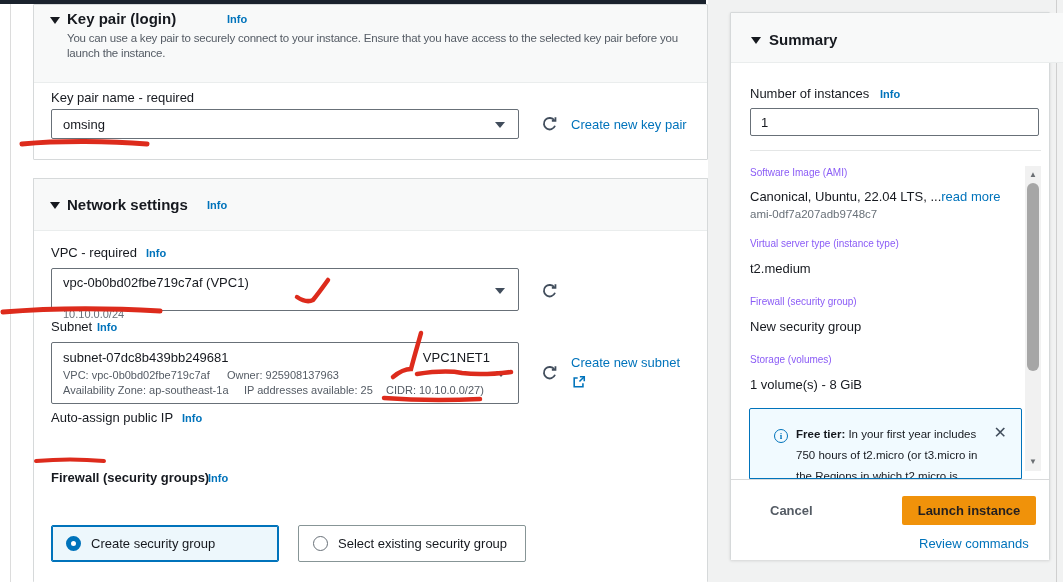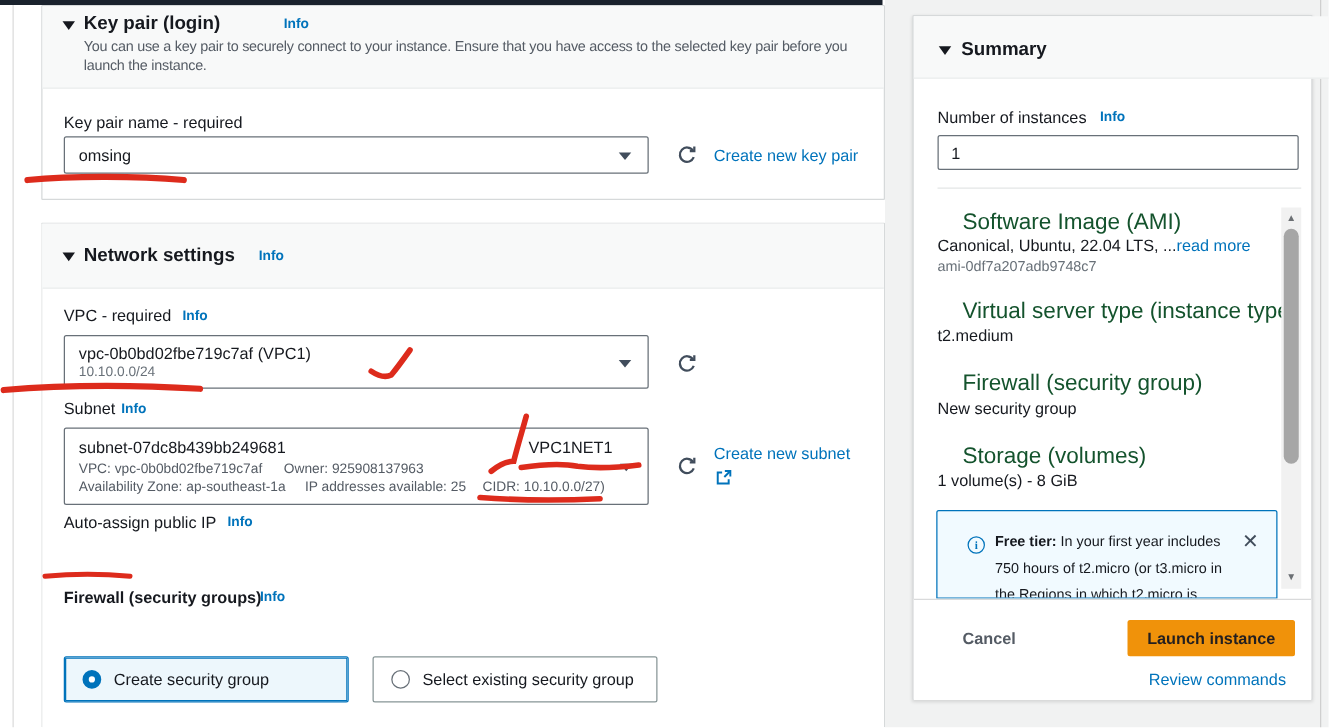--- a/index.html
+++ b/index.html
@@ -9,47 +9,47 @@
   .card { background:#fff; border:1px solid #d6d9da; border-radius:1px; }
   .hdr-strip { background:#f8f9f9; border-bottom:1px solid #eaeded; }
   .sec-title { font-size:15px; font-weight:bold; color:#16191f; }
   .caret { width:0; height:0; border-left:5px solid transparent; border-right:5px solid transparent; border-top:7px solid #16191f; display:inline-block; }
   .info { color:#0073bb; font-size:11px; font-weight:bold; cursor:pointer; }
   .desc { font-size:11.5px; color:#545b64; letter-spacing:-0.2px; line-height:15px; }
   .fld-label { font-size:13px; color:#16191f; }
   .req { }
   .select { background:#fff; border:1px solid #687078; border-radius:2px; cursor:pointer; }
   .select .val { font-size:13px; color:#16191f; }
-  .select .sub { font-size:11px; color:#687078; }
+  .select .sub { font-size:11px; color:#687078;margin-top:16px; }
   .dd-arrow { width:0; height:0; border-left:5px solid transparent; border-right:5px solid transparent; border-top:6px solid #414d5c; display:inline-block; }
   .link { color:#0073bb; font-size:13px; cursor:pointer; text-decoration:none; }
   .meta { font-size:11px; color:#545b64; }
   .radio-card { border-radius:2px; display:flex; align-items:center; cursor:pointer; }
   .radio-sel { border:1px solid #0073bb; box-shadow:inset 0 0 0 1px #0073bb; background:#edf7fc; }
   .radio-unsel { border:1px solid #879596; background:#fff; }
   .radio-dot-on { width:15px; height:15px; border-radius:50%; border:5px solid #0073bb; background:#fff; }
   .radio-dot-off { width:15px; height:15px; border-radius:50%; border:1px solid #687078; background:#fff; }
-  .sum-label { font-size:18px; color:#14532d; cursor:pointer;margin-left:20px; }
+  .sum-label { font-size:10px; color:#8b5cf6; cursor:pointer; }
   .sum-val { font-size:13px; color:#16191f; }
   .sum-sub { font-size:11.5px; color:#687078; }
   .btn-launch { background:#f0920a; border:none; border-radius:2px; font-weight:bold; font-size:13px; color:#231f20; cursor:pointer; font-family:"Liberation Sans",sans-serif;text-align:center; }
   .i-circle { display:inline-flex; align-items:center; justify-content:center; width:14px; height:14px; border:1.5px solid #0073bb; border-radius:50%; color:#0073bb; font-size:9px; font-weight:bold; font-family:"Liberation Serif",serif; }
   .scroll-arrow { font-size:8px; color:#6b6f73; text-align:center; line-height:12px; cursor:pointer; }
   svg.refresh, svg.ext { display:block; cursor:pointer; }
 </style>
 </head>
 <body>
 
 <div class="abs" style="left:0;top:0;width:706px;height:4px;background:#1a222d;"></div>
 <div class="abs" style="left:10px;top:4px;width:1px;height:578px;background:#dcdcdc;"></div>
 <div class="abs" style="left:708px;top:0;width:355px;height:582px;background:#f1f2f2;"></div>
 <div class="abs" style="left:1056px;top:0;width:1px;height:582px;background:#cfcfcf;"></div>
 
 <div class="abs card" style="left:33px;top:4px;width:675px;height:156px;">
-  <div class="hdr-strip abs" style="left:0;top:0;width:673px;height:66px;">
+  <div class="hdr-strip abs" style="left:0;top:0;width:673px;height:78px;">
     <span class="caret abs" style="left:16px;top:12px;"></span>
     <span class="sec-title abs" style="left:33px;top:5px;">Key pair (login)</span>
     <span class="info abs" style="left:193px;top:8px;">Info</span>
     <div class="desc abs" style="left:33px;top:26px;width:632px;">You can use a key pair to securely connect to your instance. Ensure that you have access to the selected key pair before you launch the instance.</div>
   </div>
   <span class="fld-label abs" style="left:17px;top:85px;">
     <span>Key pair name</span>
     <span class="req">- required</span>
   </span>
   <div class="select abs" style="left:17px;top:104px;width:468px;height:30px;">

